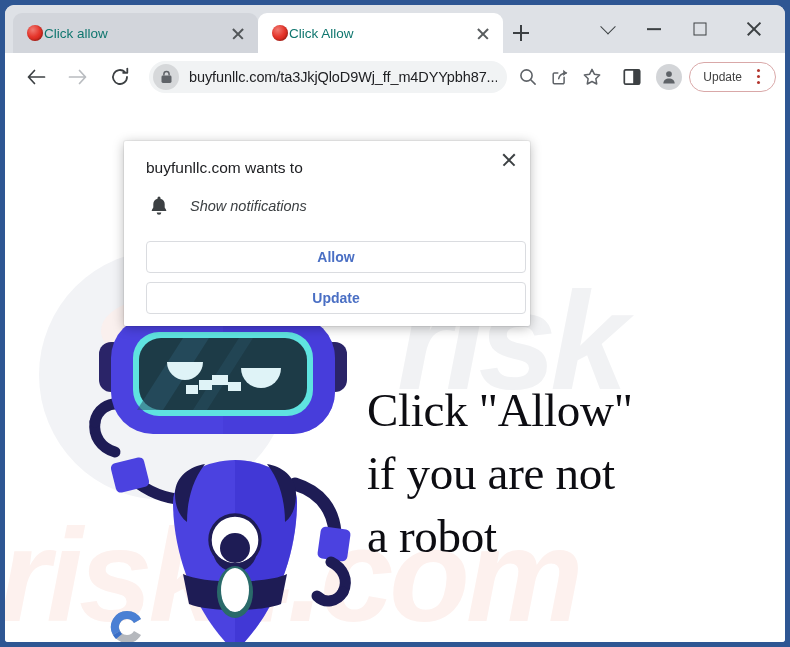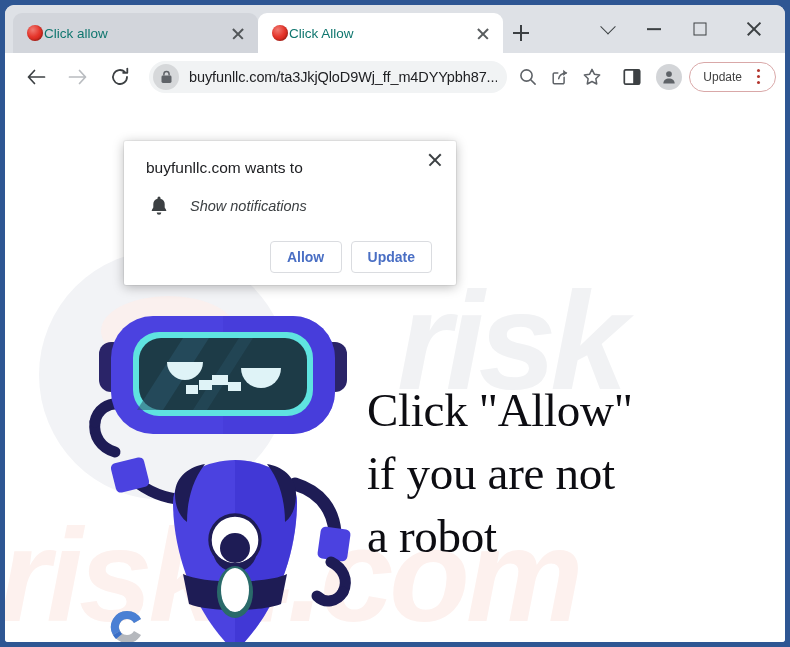--- a/index.html
+++ b/index.html
@@ -278,25 +278,25 @@
     line-height: 63px;
     color: #0d0d12;
     white-space: pre-line;
     letter-spacing: -.3px;
   }
 
   
   #permission-dialog {
     position: absolute;
     left: 119px; top: 41px;
-    width: 332px;
+    width: 406px;
     background: #ffffff;
     border-radius: 2px;
     box-shadow: 0 2px 12px rgba(0,0,0,.28), 0 0 0 1px rgba(0,0,0,.05);
-    padding: 18px 24px 12px 22px;
+    padding: 18px 4px 12px 22px;
     z-index: 40;
   }
   #dialog-close-button {
     position: absolute;
     right: 10px; top: 8px;
     width: 22px; height: 22px;
   }
   #dialog-close-button::before, #dialog-close-button::after {
     content: ""; position: absolute; left: 3px; top: 10.2px;
     width: 16px; height: 1.7px; background: #3c4043;
@@ -318,20 +318,21 @@
   #dialog-permission-label {
     margin-left: 19px;
     font-size: 14.5px;
     color: #3c4043;
     font-style: italic;
   }
   #dialog-actions {
     display: flex;
     justify-content: flex-end;
     gap: 9px;
+    flex-direction: column;
   }
   .dialog-btn {
     min-width: 72px;
     height: 32px;
     border: 1px solid #dadce0;
     border-radius: 4px;
     background: #ffffff;
     color: #4a6fc4;
     font-size: 14px;
     font-weight: 700;

